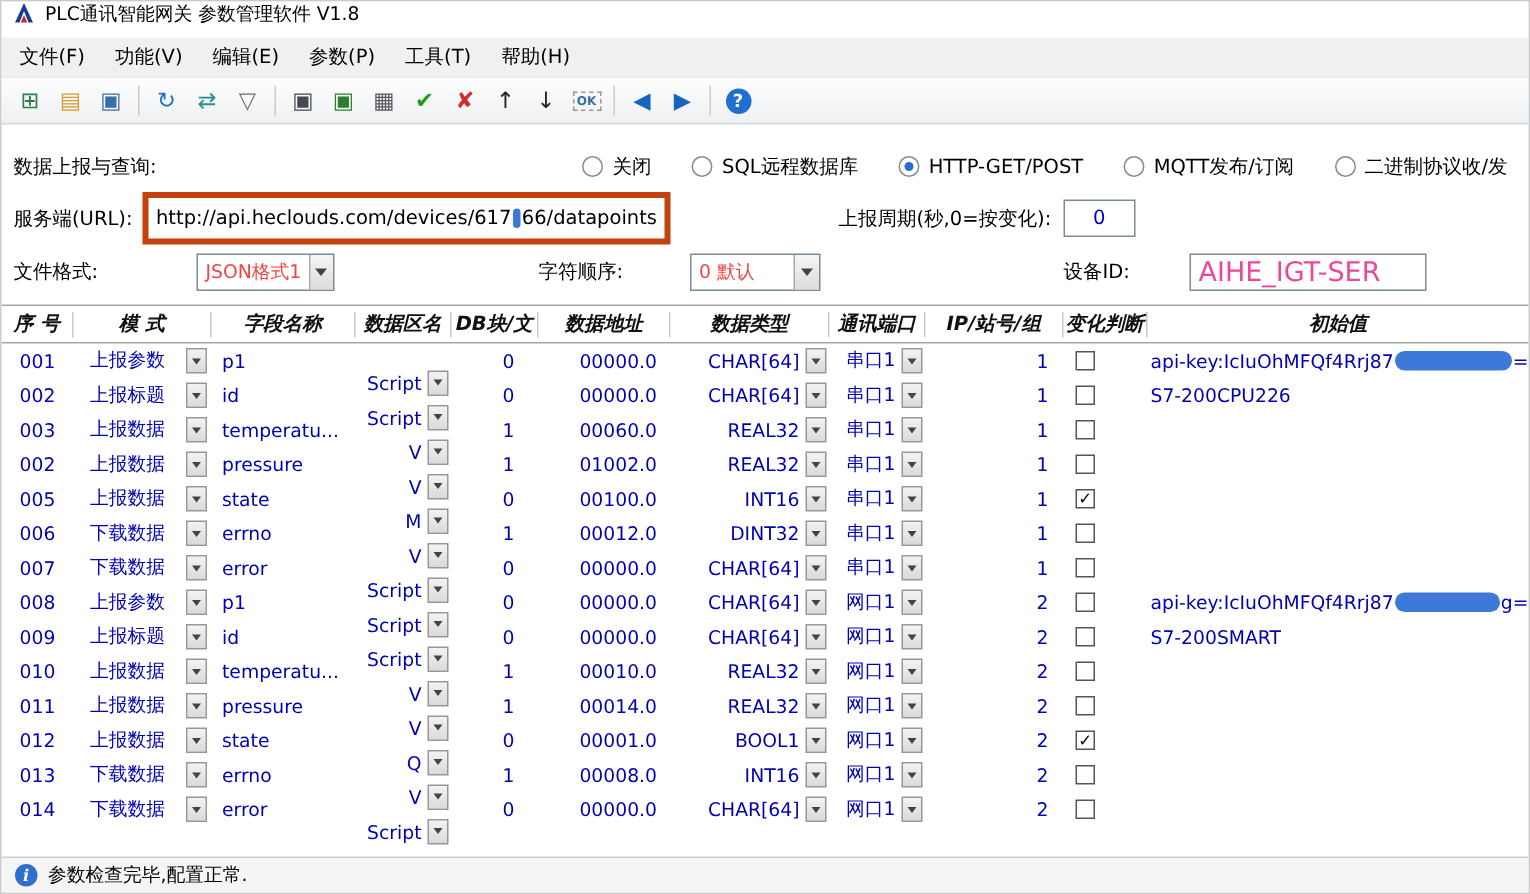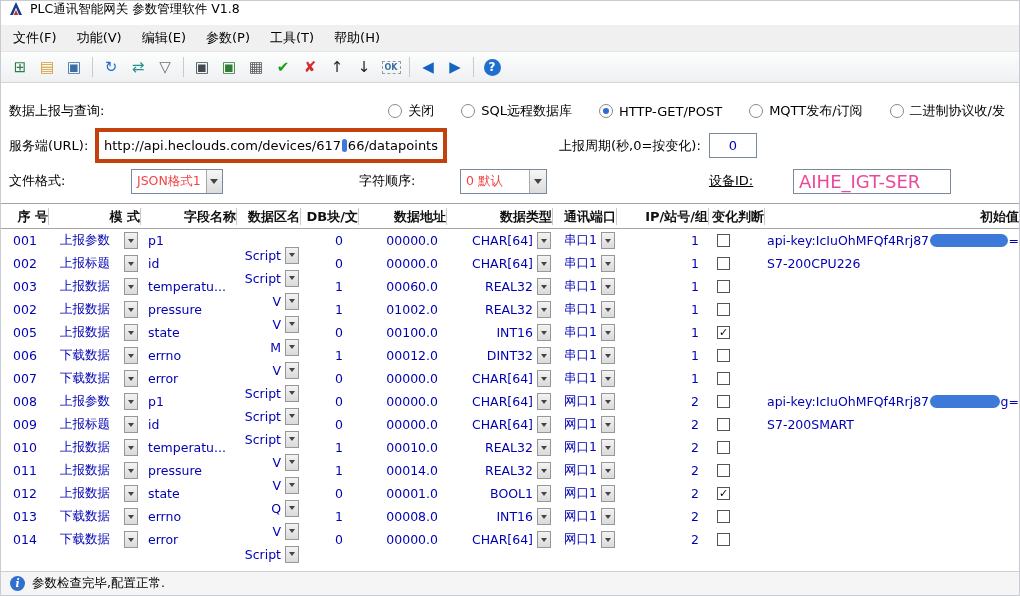--- a/index.html
+++ b/index.html
@@ -46,28 +46,28 @@
   .small-input { width:48px; height:25px; border:1px solid #7a8a99; background:#fff; margin-left:8px;
                  display:flex; align-items:center; justify-content:center; color:#0000c0; font-size:13px; }
   .combo { height:25px; border:1px solid #7a8a99; background:#fff; display:flex; align-items:stretch; }
   .combo-text { flex:1; padding:0 5px; color:#ef4444; font-size:12.5px; display:flex; align-items:center; white-space:nowrap; }
   .combo-btn { width:17px; background:linear-gradient(#f6f6f6,#dcdcdc); border-left:1px solid #a8a8a8;
                display:flex; align-items:center; justify-content:center; cursor:default; }
   .arr { width:0; height:0; border-left:4px solid transparent; border-right:4px solid transparent; border-top:5px solid #444; }
   .combo-fmt { width:92px; }
   .combo-ord { width:87px; margin-left:0; }
   .ord-label { margin-left:100px; width:65px; font-size:13px; }
-  .dev-label { margin-left:126px; width:48px; font-size:13px;text-decoration:underline; }
+  .dev-label { margin-left:126px; width:48px; font-size:13px; }
   .dev-input { width:158px; height:25px; border:1px solid #7a8a99; background:#fff; margin-left:0;
                display:flex; align-items:center; padding:0 5px; color:#ec4899; font-size:18px; }
   
   .table { margin-top:5px; border-top:1px solid #a6a6a6; }
   .thead { display:flex; align-items:center; height:25px; border-bottom:1px solid #a6a6a6;
            font-weight:bold; font-size:13px; color:#111; }
-  .th { text-align:right; border-right:1px solid #c9c9c9; height:17px; line-height:17px; }
+  .th { text-align:center; border-right:1px solid #c9c9c9; height:17px; line-height:17px;font-style:italic; }
   .th:last-child { border-right:none; }
   .tr { display:flex; align-items:center; height:23px; color:#0000b4; font-size:12.5px; }
   .c0{width:48px;} .c1{width:92px;} .c2{width:96px;} .c3{width:64px;} .c4{width:58px;}
   .c5{width:88px;} .c6{width:106px;} .c7{width:64px;} .c8{width:92px;} .c9{width:56px;} .c10{flex:1;}
   .cell { display:flex; align-items:center; height:100%; }
   .cell.c0 { justify-content:center; }
   .cell.c1 { padding-left:11px; }
   .cell.c2 { padding-left:7px; }
   .cell.c3 { justify-content:flex-end; padding-right:2px;margin-top:29px; }
   .cell.c4 { justify-content:flex-end; padding-right:16px; }

